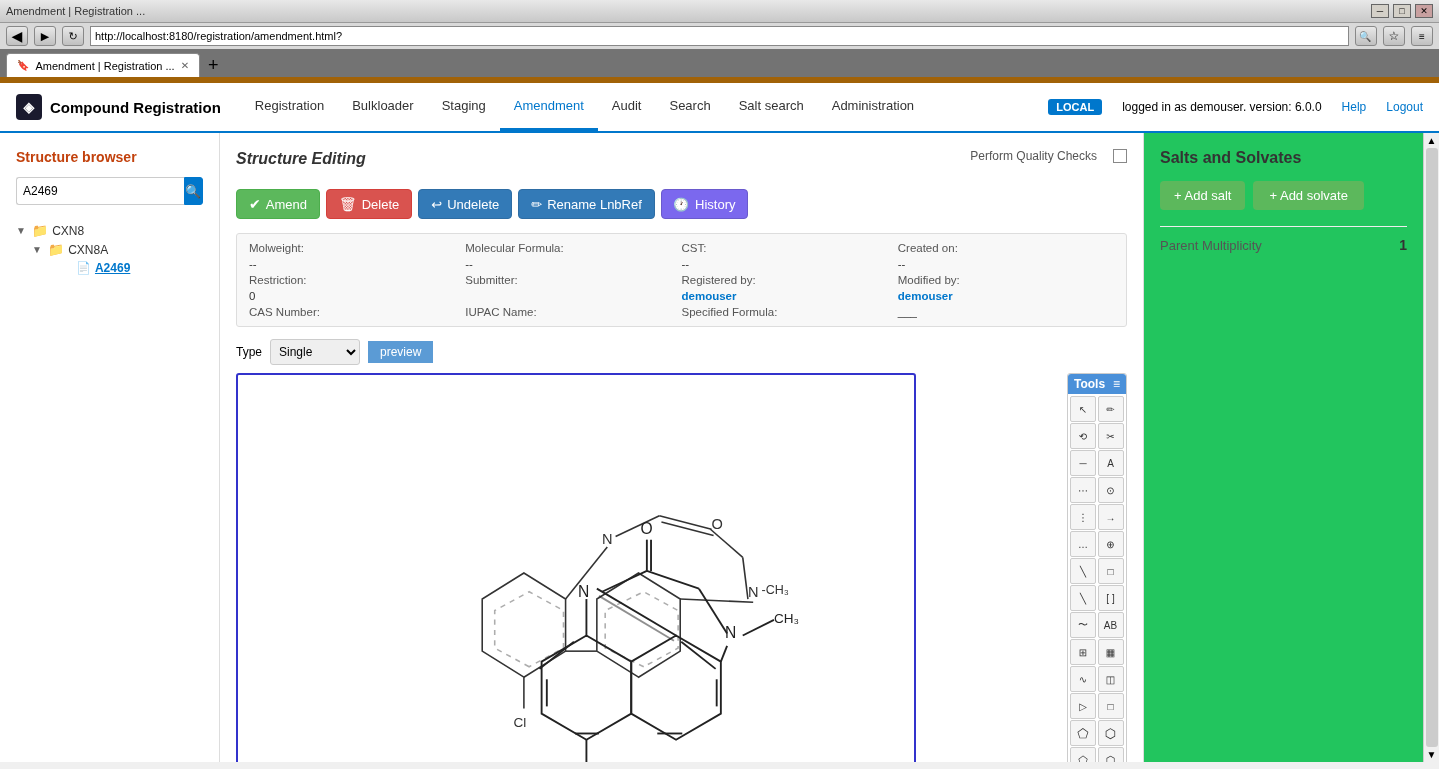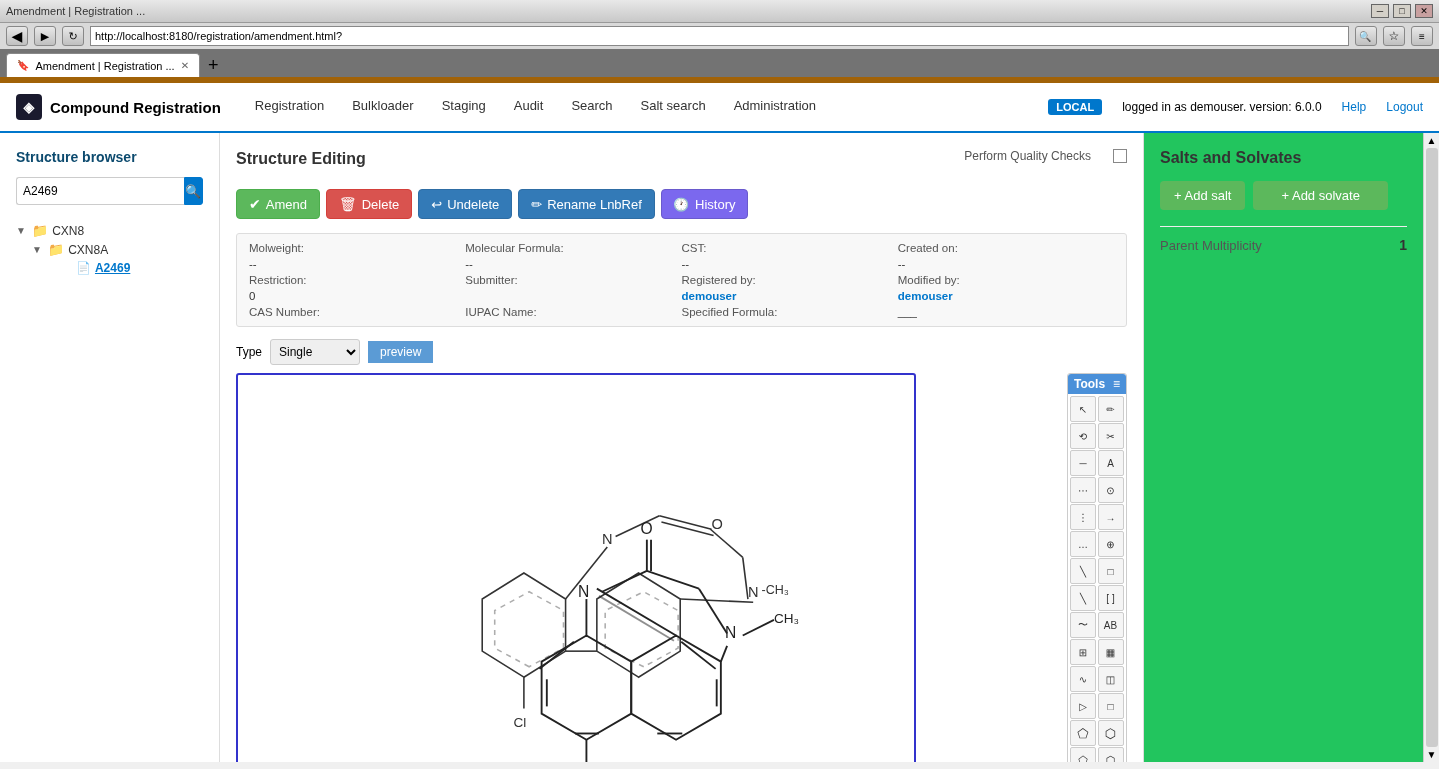--- a/index.html
+++ b/index.html
@@ -33,37 +33,37 @@
     .nav-item.active { color: #0077cc; border-bottom: 3px solid #0077cc; font-weight: 500; }
     .nav-right { margin-left: auto; display: flex; align-items: center; gap: 20px; font-size: 12px; }
     .badge-local { background: #0077cc; color: white; padding: 2px 8px; border-radius: 3px; font-size: 11px; font-weight: bold; }
     .nav-link { color: #0077cc; cursor: pointer; font-size: 12px; }
 
     
     .main-content { display: flex; height: calc(769px - 140px); }
     
     
     .sidebar { width: 220px; border-right: 1px solid #ddd; padding: 16px; background: white; }
-    .sidebar-title { font-size: 14px; font-weight: bold; margin-bottom: 12px; color: #0c4a6e; }
+    .sidebar-title { font-size: 14px; font-weight: bold; margin-bottom: 12px; color: #c2410c; }
     .search-box { display: flex; gap: 0; margin-bottom: 16px; }
     .search-input { flex: 1; height: 28px; border: 1px solid #ccc; border-right: none; padding: 0 6px; font-size: 12px; border-radius: 3px 0 0 3px; }
     .search-btn { width: 30px; height: 28px; background: #0077cc; border: 1px solid #0077cc; color: white; cursor: pointer; border-radius: 0 3px 3px 0; display: flex; align-items: center; justify-content: center; font-size: 13px; }
     .tree-item { display: flex; align-items: center; gap: 4px; padding: 2px 0; cursor: pointer; font-size: 12px; }
     .tree-item .toggle { font-size: 10px; color: #666; width: 12px; }
     .tree-icon-folder { color: #e8a020; font-size: 13px; }
     .tree-icon-doc { color: #888; font-size: 12px; }
     .tree-label { color: #333; }
     .tree-label.selected { color: #0077cc; font-weight: bold; text-decoration: underline; }
     .tree-children { padding-left: 16px; }
     .tree-children2 { padding-left: 28px; }
 
     
     .center-content { flex: 1; padding: 16px; overflow: auto; }
-    .section-title { font-size: 16px; font-weight: bold; color: #333; margin-bottom: 14px; }
-    .quality-check { display: flex; align-items: center; justify-content: flex-end; gap: 22px; margin-bottom: 20px; font-size: 12px; color: #555; }
+    .section-title { font-size: 16px; font-weight: bold; color: #333; margin-bottom: 14px; font-style: italic; }
+    .quality-check { display: flex; align-items: center; justify-content: flex-end; gap: 16px; margin-bottom: 20px; font-size: 12px; color: #555; }
     .quality-checkbox { width: 14px; height: 14px; border: 1px solid #888; display: inline-flex; align-items: center; justify-content: center; }
     
     
     .action-buttons { display: flex; gap: 6px; margin-bottom: 14px; flex-wrap: wrap; }
     .btn { display: inline-flex; align-items: center; gap: 5px; padding: 6px 12px; border-radius: 4px; border: none; cursor: pointer; font-size: 13px; font-weight: 500; }
     .btn-green { background: #5cb85c; color: white; border: 1px solid #4cae4c; }
     .btn-red { background: #d9534f; color: white; border: 1px solid #d43f3a; }
     .btn-blue { background: #337ab7; color: white; border: 1px solid #2e6da4; }
     .btn-purple { background: #7B68EE; color: white; border: 1px solid #6a5acd; }
     .btn-gray { background: #aaa; color: white; border: 1px solid #999; cursor: not-allowed; }
@@ -91,21 +91,21 @@
     .tools-panel { width: 60px; background: white; border: 1px solid #ccc; border-radius: 3px; margin-left: 6px; }
     .tools-header { background: #4a90d9; color: white; display: flex; align-items: center; justify-content: space-between; padding: 3px 6px; font-size: 12px; font-weight: bold; border-radius: 3px 3px 0 0; }
     .tools-grid { display: grid; grid-template-columns: 1fr 1fr; gap: 1px; padding: 2px; }
     .tool-btn { width: 26px; height: 26px; display: flex; align-items: center; justify-content: center; border: 1px solid #ccc; background: #f5f5f5; cursor: pointer; border-radius: 2px; font-size: 10px; color: #333; }
 
     
     .right-panel { width: 280px; border-left: 1px solid #ddd; padding: 16px; background: #22c55e; }
     .right-title { font-size: 16px; font-weight: bold; color: #333; margin-bottom: 14px; }
     .add-buttons { display: flex; gap: 8px; margin-bottom: 16px; }
     .btn-add-salt { background: #5cb85c; color: white; border: none; padding: 7px 14px; border-radius: 4px; cursor: pointer; font-size: 13px; font-weight: 500; }
-    .btn-add-solvate { background: #5cb85c; color: white; border: none; padding: 7px 28px; border-radius: 4px; cursor: pointer; font-size: 13px; font-weight: 500; }
+    .btn-add-solvate { background: #5cb85c; color: white; border: none; padding: 7px 16px; border-radius: 4px; cursor: pointer; font-size: 13px; font-weight: 500; }
     .multiplicity-row { display: flex; justify-content: space-between; align-items: center; font-size: 13px; color: #555; border-top: 1px solid #eee; padding-top: 10px; }
     .multiplicity-value { font-size: 14px; font-weight: bold; color: #333; }
 
     
     .right-scrollbar { width: 16px; background: #f0f0f0; border-left: 1px solid #ccc; display: flex; flex-direction: column; align-items: center; }
   </style>
 </head>
 <body>
 
 <div class="browser-chrome">
@@ -143,20 +143,21 @@
 
   <div class="app-nav">
     <div class="app-logo">
       <div class="logo-icon">◈</div>
       <span>Compound Registration</span>
     </div>
     <div class="nav-items">
       <a class="nav-item">Registration</a>
       <a class="nav-item">Bulkloader</a>
       <a class="nav-item">Staging</a>
+      <a class="nav-item active">Amendment</a>
       <a class="nav-item">Audit</a>
       <a class="nav-item">Search</a>
       <a class="nav-item">Salt search</a>
       <a class="nav-item">Administration</a>
     </div>
     <div class="nav-right">
       <span class="badge-local">LOCAL</span>
       <span>logged in as demouser. version: 6.0.0</span>
       <span class="nav-link">Help</span>
       <span class="nav-link">Logout</span>

